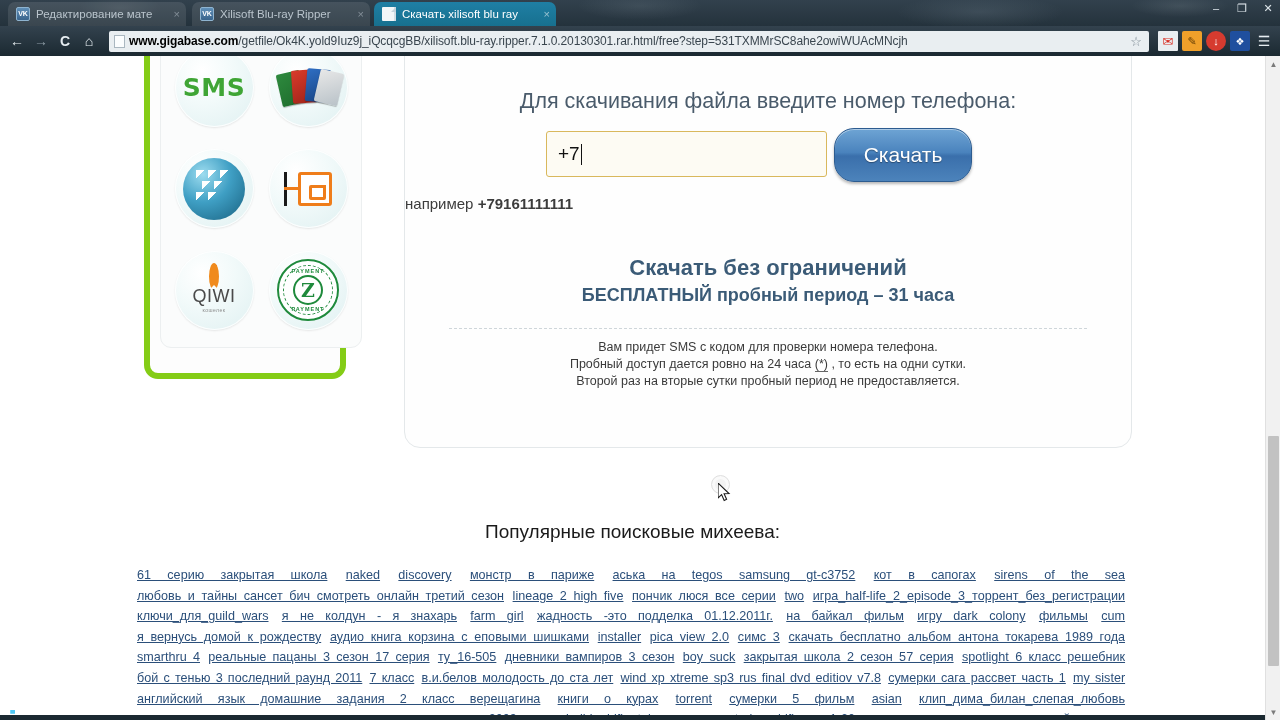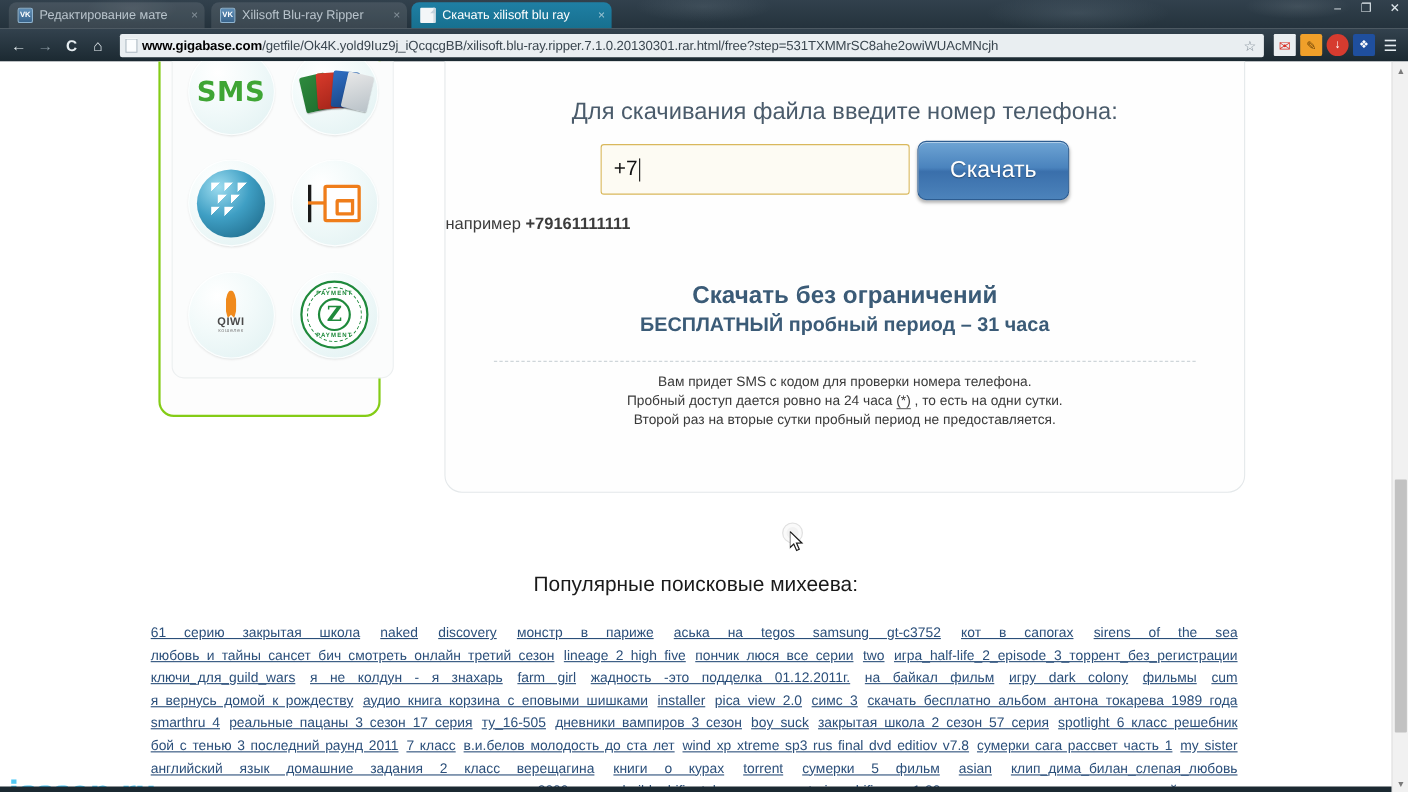--- a/index.html
+++ b/index.html
@@ -124,21 +124,21 @@
   #page {
     position: absolute; inset: 0 15px 0 0;
     background: #ffffff;
   }
 
   
   #pay-panel {
     position: absolute; left: 144px; top: -42px;
     width: 202px; height: 365px;
     background: #fdfdfd;
-    border: 2px solid #84cc16;
+    border: 6px solid #84cc16;
     border-radius: 14px;
   }
   #pay-inner {
     position: absolute; left: 10px; top: 10px;
     width: 202px; height: 318px;
     background: #fbfcfc;
     border: 1px solid #eceff0;
     border-radius: 11px;
     display: grid; grid-template-columns: 1fr 1fr; grid-template-rows: repeat(3,1fr);
     place-items: center; padding: 6px;
@@ -191,21 +191,21 @@
   }
   .ico-wallet u {
     position: absolute; left: 0; top: 15px; width: 20px; height: 3px; background: #ef7d1a;
   }
   .ico-qiwi { text-align: center; }
   .ico-qiwi .q {
     width: 34px; height: 34px; margin: 0 auto 3px;
     border: 5px solid #f08a1c; border-radius: 50%;
     border-bottom-color: transparent; transform: rotate(-38deg);
   }
-  .ico-qiwi .t { font-size: 10px; font-weight: bold; color: #4a4a4a; letter-spacing: .5px; }
+  .ico-qiwi .t { font-size: 18px; font-weight: normal; color: #4a4a4a; letter-spacing: .5px; }
   .ico-qiwi .s { font-size: 5px; color: #8a8a8a; letter-spacing: .5px; }
   .ico-zp {
     width: 62px; height: 62px; border-radius: 50%;
     border: 2px solid #1f8a3c; background: #ffffff;
     display: flex; align-items: center; justify-content: center; position: relative;
   }
   .ico-zp::before {
     content: ""; position: absolute; inset: 4px; border: 1px dashed #1f8a3c; border-radius: 50%;
   }
   .ico-zp .z {
@@ -240,21 +240,21 @@
     border-radius: 3px;
     display: flex; align-items: center; padding-left: 11px;
     font-size: 19px; color: #111;
   }
   #phone-caret {
     display: inline-block; width: 1px; height: 21px;
     background: #111; margin-left: 1px;
   }
   #dl-btn {
     position: absolute; left: 429px; top: 131px;
-    width: 138px; height: 54px; border-radius: 8px;
+    width: 138px; height: 54px; border-radius: 20px;
     background: linear-gradient(180deg,#6ea4d4 0%,#4a83bd 45%,#3a6fab 52%,#4c83bb 100%);
     border: 1px solid #2d5c90;
     box-shadow: 0 2px 3px rgba(0,0,0,.28), inset 0 1px 0 rgba(255,255,255,.45);
     color: #ffffff; font-size: 21px;
     display: flex; align-items: center; justify-content: center;
     text-shadow: 0 1px 1px rgba(0,0,0,.35);
   }
   #example-line {
     position: absolute; left: 0; right: 0; top: 198px;
     text-align: left; font-size: 15px; color: #3c3c3c;

